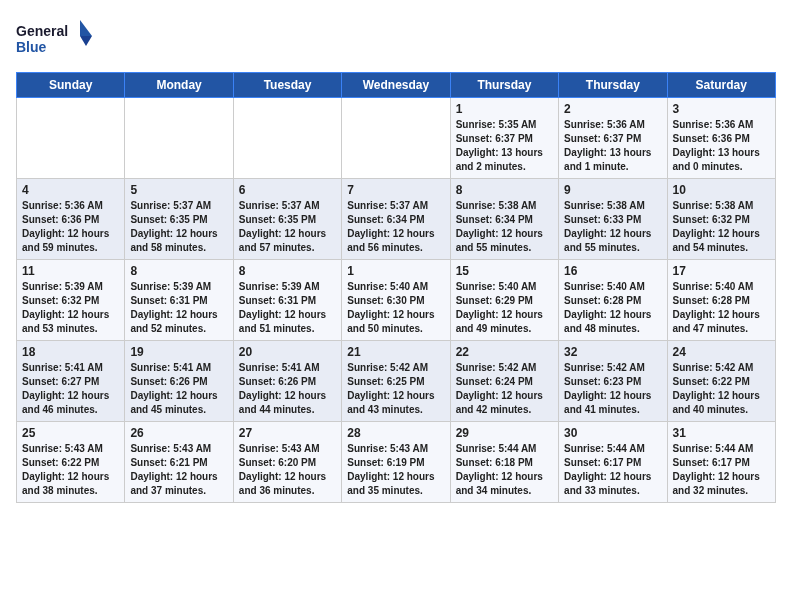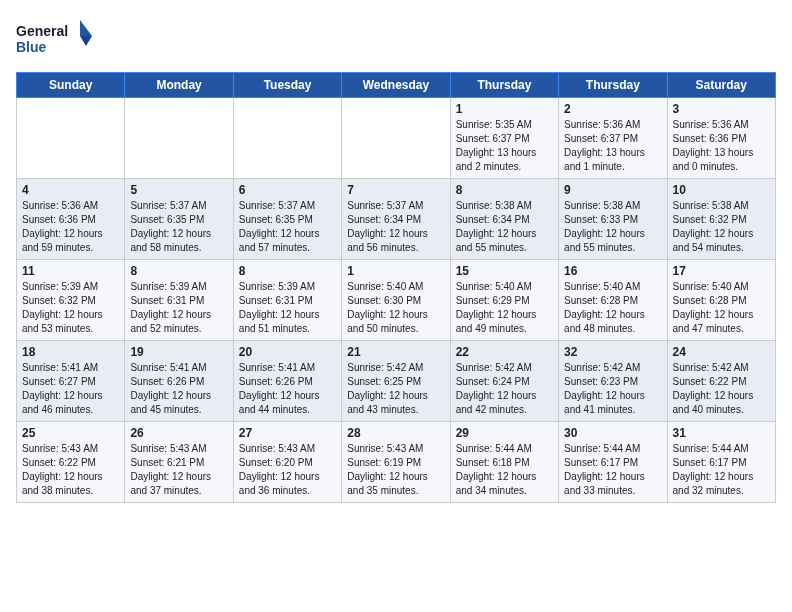--- a/index.html
+++ b/index.html
@@ -65,20 +65,21 @@
     .day-num {
       font-weight: bold;
       font-size: 12px;
       display: block;
       margin-bottom: 2px;
     }
     .day-info {
       font-size: 10px;
       line-height: 1.4;
       color: #222;
+      font-weight: bold;
     }
     .empty-cell {
       background: #fff !important;
     }
   </style>
 </head>
 <body>
 
 <div class="header">
   <div class="logo">

